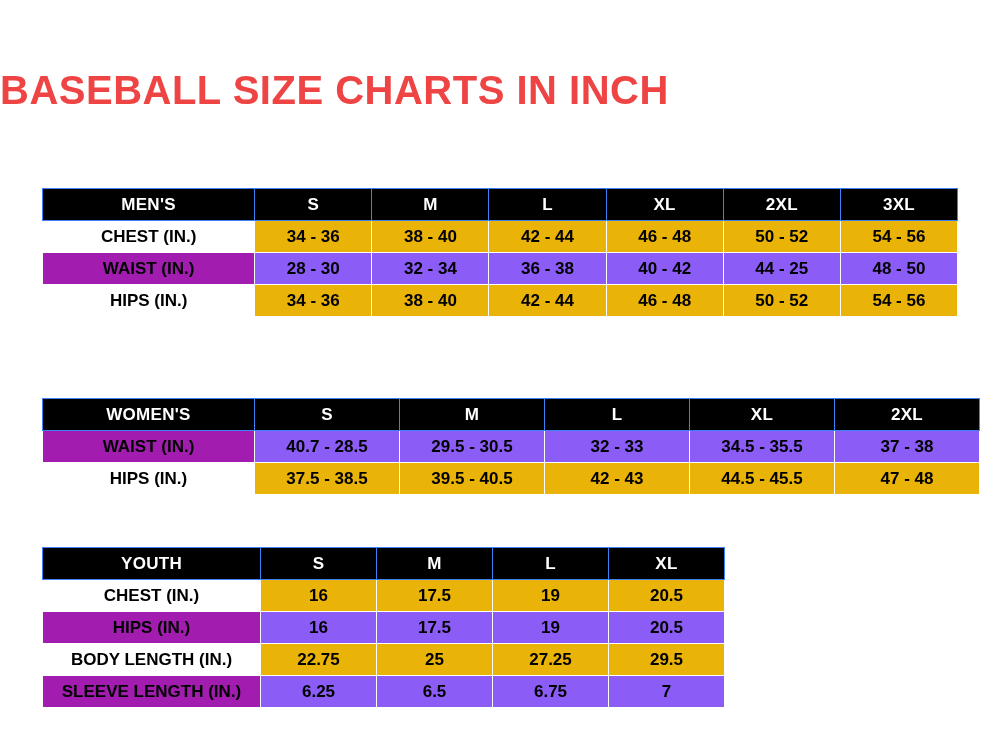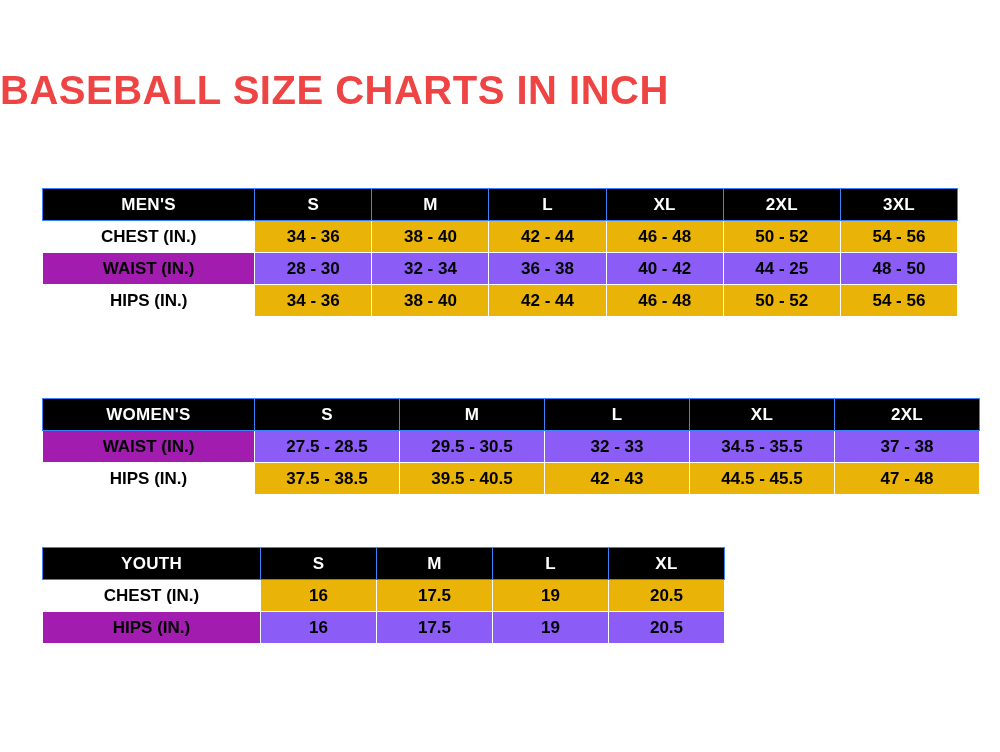--- a/index.html
+++ b/index.html
@@ -181,21 +181,21 @@
         <th>S</th>
         <th>M</th>
         <th>L</th>
         <th>XL</th>
         <th>2XL</th>
       </tr>
     </thead>
     <tbody>
       <tr class="row-even">
         <td class="label">WAIST (IN.)</td>
-        <td>27.5 - 28.5</td>
+        <td>40.7 - 28.5</td>
         <td>29.5 - 30.5</td>
         <td>32 - 33</td>
         <td>34.5 - 35.5</td>
         <td>37 - 38</td>
       </tr>
       <tr class="row-odd">
         <td class="label">HIPS (IN.)</td>
         <td>37.5 - 38.5</td>
         <td>39.5 - 40.5</td>
         <td>42 - 43</td>
@@ -230,16 +230,30 @@
         <td>19</td>
         <td>20.5</td>
       </tr>
       <tr class="row-even">
         <td class="label">HIPS (IN.)</td>
         <td>16</td>
         <td>17.5</td>
         <td>19</td>
         <td>20.5</td>
       </tr>
+      <tr class="row-odd">
+        <td class="label">BODY LENGTH (IN.)</td>
+        <td>22.75</td>
+        <td>25</td>
+        <td>27.25</td>
+        <td>29.5</td>
+      </tr>
+      <tr class="row-even">
+        <td class="label">SLEEVE LENGTH (IN.)</td>
+        <td>6.25</td>
+        <td>6.5</td>
+        <td>6.75</td>
+        <td>7</td>
+      </tr>
     </tbody>
   </table>
 
 </div>
 
 </body></html>

